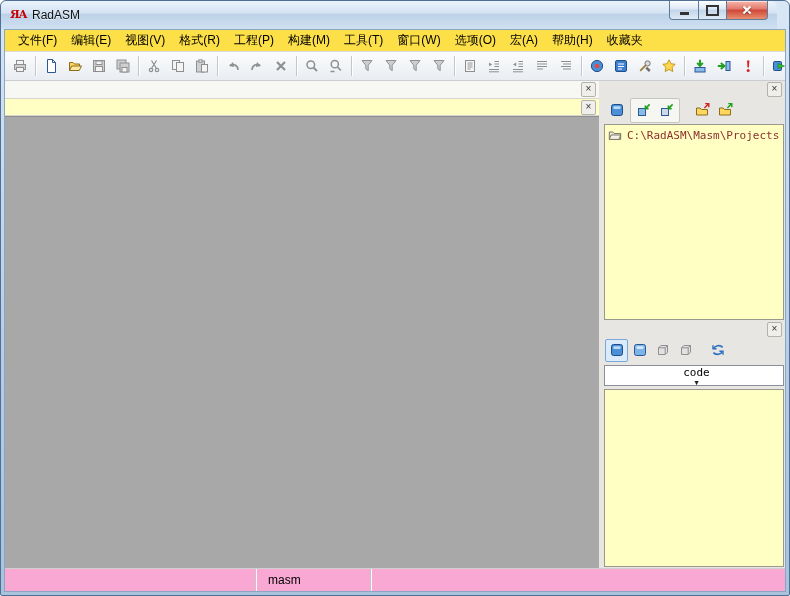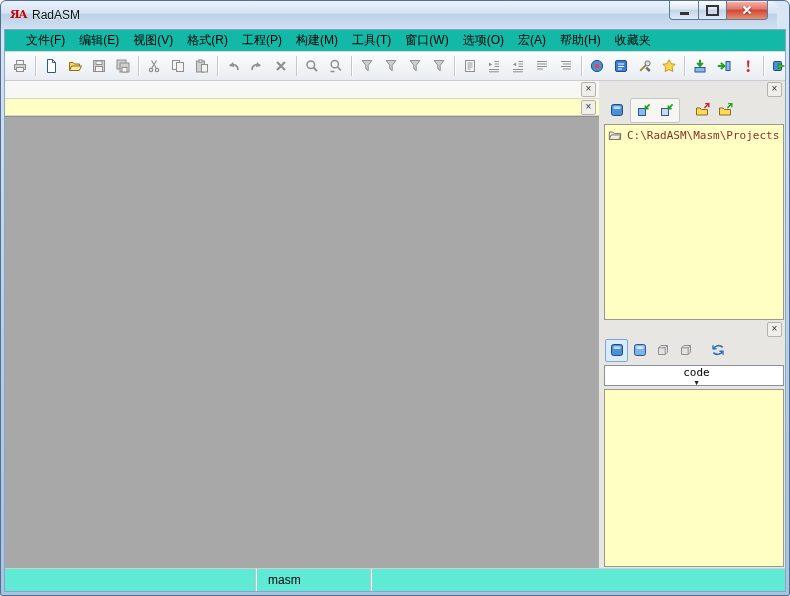--- a/index.html
+++ b/index.html
@@ -23,21 +23,21 @@
   .glyph-min{width:9px;height:3px;background:#333;margin-top:6px;}
   .glyph-max{width:9px;height:7px;border:2px solid #333;}
   .glyph-close{position:relative;width:12px;height:12px;}
   .glyph-close::before,.glyph-close::after{content:"";position:absolute;left:1px;top:5px;width:10px;height:2px;background:#fff;
            box-shadow:0 1px 1px rgba(0,0,0,.35);}
   .glyph-close::before{transform:rotate(45deg);}
   .glyph-close::after{transform:rotate(-45deg);}
   
   .client{position:absolute;left:3px;right:3px;top:28px;bottom:3px;background:#f0f0f0;
           display:flex;flex-direction:column;border:1px solid #8aa6c4;}
-  .menubar{height:21px;background:#14b8a6;border-bottom:1px solid #dcdcdc;display:flex;align-items:center;padding-left:14px;}
+  .menubar{height:21px;background:#fde047;border-bottom:1px solid #dcdcdc;display:flex;align-items:center;padding-left:6px;}
   .menu-item{padding:3px 7px;color:#000;white-space:nowrap;}
   .toolbar{height:28px;background:linear-gradient(180deg,#fbfcfd,#e9edf2);border-bottom:1px solid #c9cdd2;
            display:flex;align-items:center;padding-left:3px;}
   .tb-btn{width:22px;height:22px;display:inline-flex;align-items:center;justify-content:center;border:1px solid transparent;border-radius:2px;flex:0 0 auto;}
   .tb-btn.sel{border:1px solid #7da7d9;background:#dcebfa;}
   .tb-btn.gap{margin-left:9px;}
   .tb-ic{width:16px;height:16px;display:block;}
   .tb-sep{width:1px;height:20px;background:#c3c7cc;box-shadow:1px 0 0 #fff;margin:0 3px;flex:0 0 auto;}
   .tb-group{display:inline-flex;border:1px solid #c6c6c0;background:#f6f6f2;border-radius:2px;margin:0 2px;padding:0 1px;}
   
@@ -60,21 +60,21 @@
   .tree,.props-list{background:#ffffc4;border:1px solid #98988f;margin:1px 1px 1px 1px;
               font-family:"DejaVu Sans Mono","Liberation Mono",monospace;font-size:11px;overflow:hidden;}
   .tree{flex:1;padding:3px 2px;}
   .props-list{flex:1;}
   .tree-item{display:flex;align-items:center;gap:4px;color:#8b2f2f;white-space:nowrap;}
   .tree-ico{width:16px;height:14px;flex:0 0 auto;}
   .combo{height:19px;margin:2px 1px 2px 1px;background:#fff;border:1px solid #8a8f98;display:flex;align-items:center;
          justify-content:space-between;font-family:"DejaVu Sans Mono","Liberation Mono",monospace;font-size:11px;padding-left:5px;flex-direction:column;}
   .combo-arrow{width:16px;height:100%;display:flex;align-items:center;justify-content:center;font-size:7px;color:#222;}
   
-  .statusbar{height:22px;background:#5eead4;border-top:1px solid #cfcfcf;display:flex;align-items:stretch;font-size:12px;}
+  .statusbar{height:22px;background:#f9a8d4;border-top:1px solid #cfcfcf;display:flex;align-items:stretch;font-size:12px;}
   .status-sec{border-right:1px solid #c4c4c4;box-shadow:1px 0 0 #fafafa;display:flex;align-items:center;}
   .status-sec.s1{width:250px;}
   .status-sec.s2{width:102px;padding-left:12px;}
   .status-sec.s3{flex:1;border-right:none;box-shadow:none;}
 </style>
 </head>
 <body>
 
 <div class="window">
 

